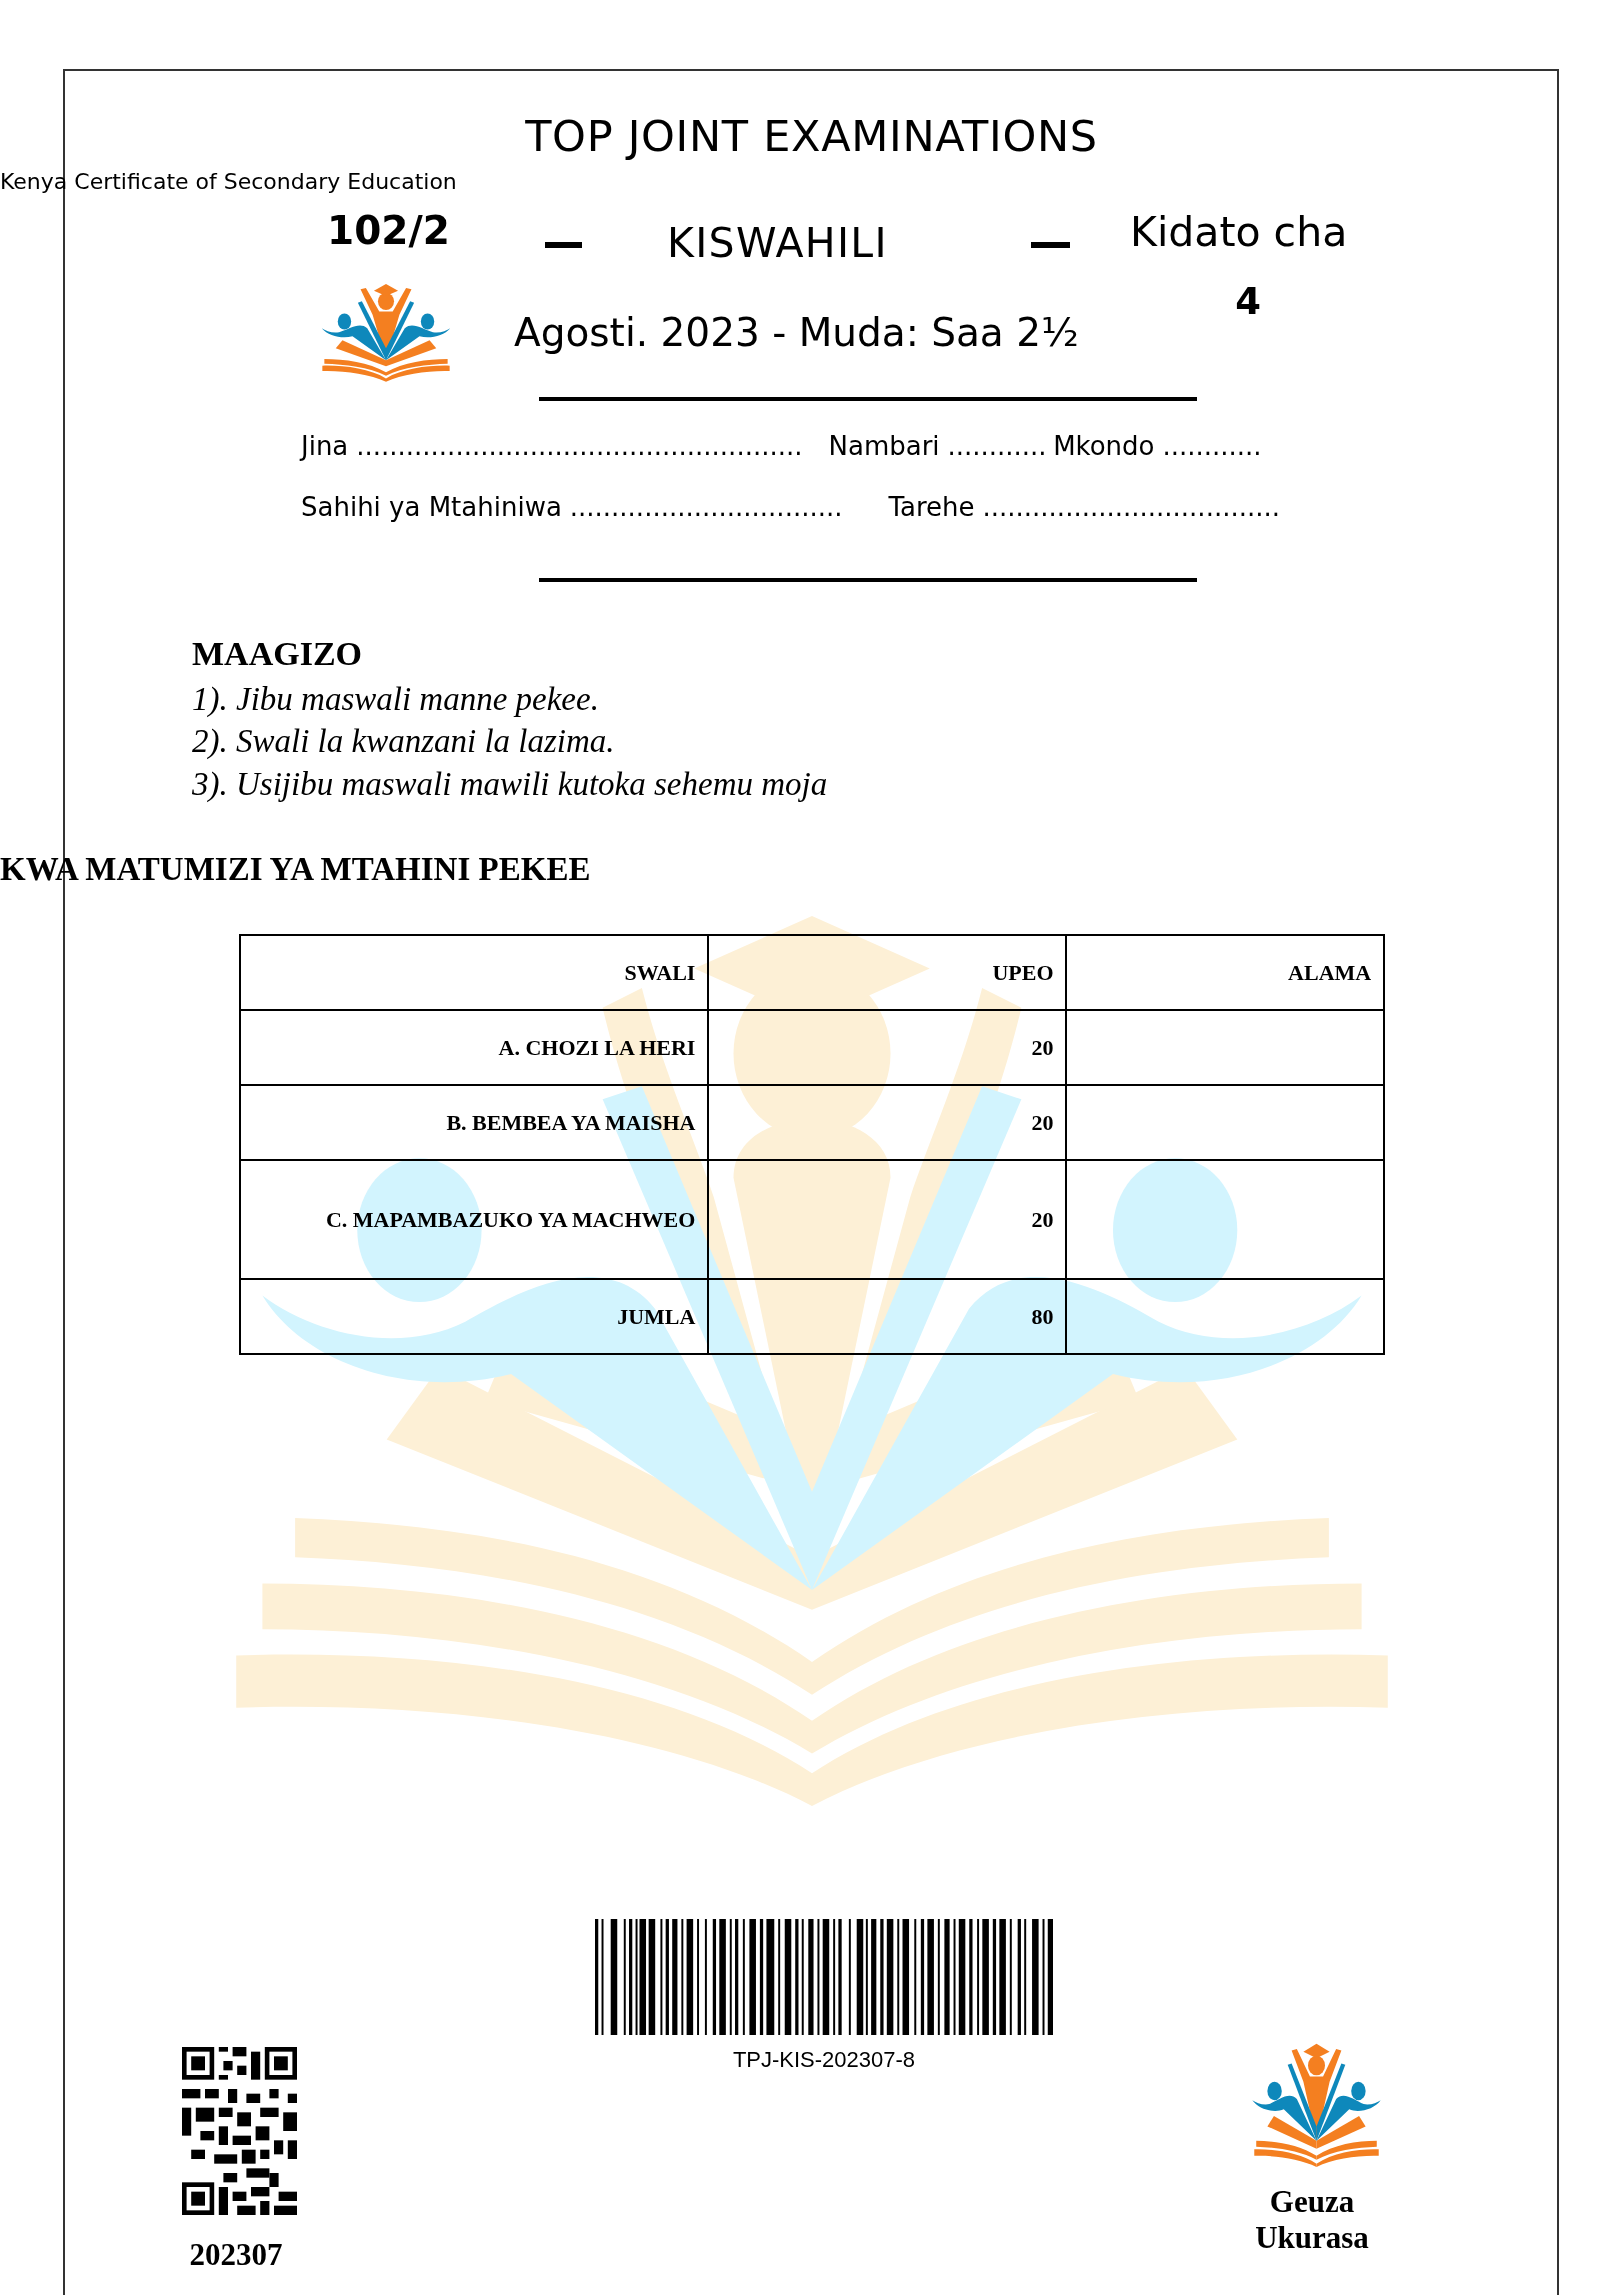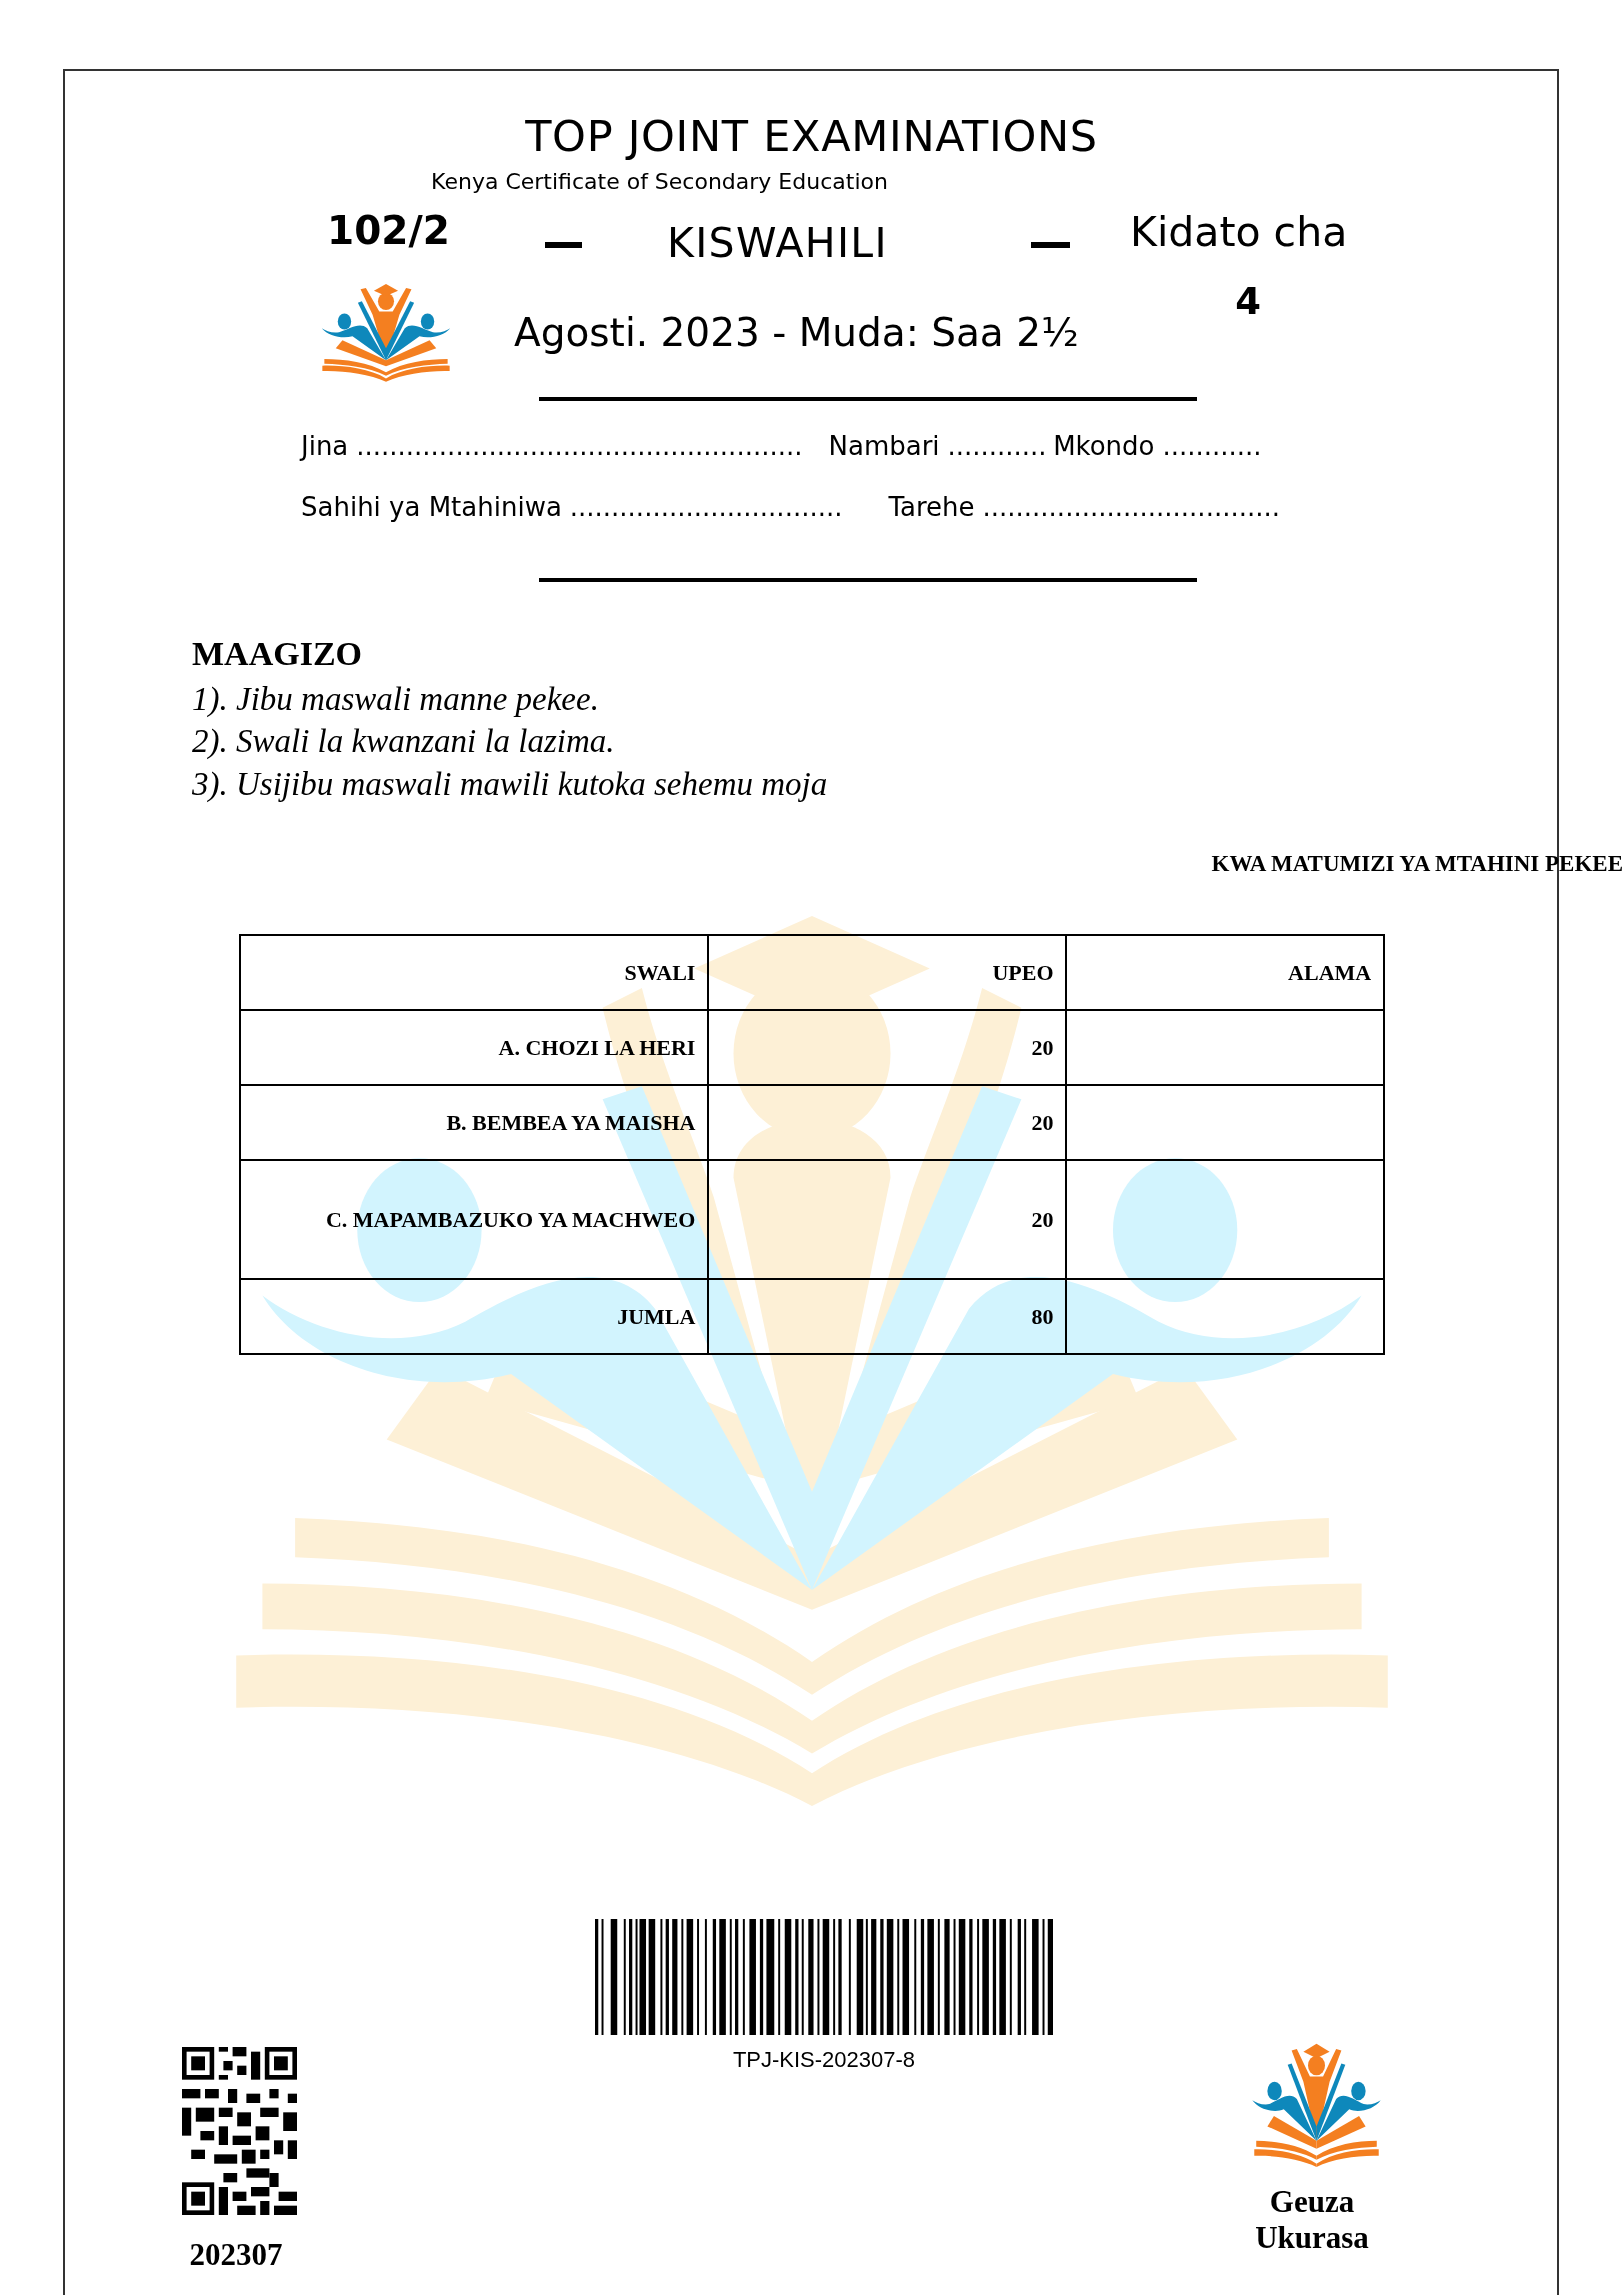--- a/index.html
+++ b/index.html
@@ -4,21 +4,21 @@
 <style>
   html, body { margin: 0; padding: 0; background: #ffffff; }
   body { width: 1623px; height: 2295px; position: relative; overflow: hidden; color: #000; }
   .abs { position: absolute; }
   .page-border { left: 63px; top: 69px; width: 1496px; height: 2233px; border: 2px solid #333; box-sizing: border-box; }
   .sans { font-family: "DejaVu Sans", sans-serif; }
   .serif { font-family: "Liberation Serif", serif; }
 
   
   .title { left: 0; width: 1623px; top: 111px; text-align: center; font-size: 43px; letter-spacing: 0.7px; }
-  .subtitle { left: 0; width: 1289px; top: 169px; text-align: center; font-size: 22px; padding-left: 15px; }
+  .subtitle { left: 0; width: 1289px; top: 169px; text-align: left; font-size: 22px; }
   .code { left: 327px; top: 208px; font-size: 39px; font-weight: bold; }
   .dash { height: 5.9px; background: #000; }
   .dash1 { left: 545px; top: 242px; width: 37px; }
   .dash2 { left: 1031px; top: 242px; width: 39px; }
   .subject { left: 667px; top: 219px; font-size: 41px; letter-spacing: 1.3px; }
   .form-label { left: 1130px; top: 208px; font-size: 41px; }
   .form-num { left: 1130px; width: 236px; top: 280px; text-align: center; font-size: 37px; font-weight: bold; }
   .date-line { left: 514px; top: 310px; font-size: 39px; }
   .rule { height: 3.9px; background: #000; left: 539px; width: 658px; }
   .rule1 { top: 397px; }
@@ -28,21 +28,21 @@
   .row1 { top: 431px; width: 1073px; }
   .row2 { top: 492px; width: 1073px; }
   .dots { letter-spacing: 0; overflow: hidden; }
 
   
   .maagizo { left: 192px; top: 635px; font-size: 34px; font-weight: bold; }
   .instr { left: 192px; font-size: 33px; font-style: italic; }
   .instr1 { top: 681px; }
   .instr2 { top: 723px; }
   .instr3 { top: 766px; }
-  .usage-title { left: 0; width: 1623px; top: 851px; text-align: right; font-size: 23px; font-weight: bold; }
+  .usage-title { left: 0; width: 1623px; top: 851px; text-align: left; font-size: 33px; font-weight: bold; }
 
   
   .marks-table { left: 239px; top: 934px; width: 1146px; border-collapse: collapse; font-family: "Liberation Serif", serif; font-weight: bold; font-size: 22px; text-align: right; }
   .marks-table td { border: 2.6px solid #000; padding: 0 11.8px; vertical-align: middle; background: transparent; line-height: 42px; }
   .marks-table tr { height: 75px; }
   .marks-table tr.tall { height: 119px; }
   .col1 { width: 445px; }
   .col2 { width: 335px; border-radius: 20px; }
   .col3 { width: 294px; }
 

